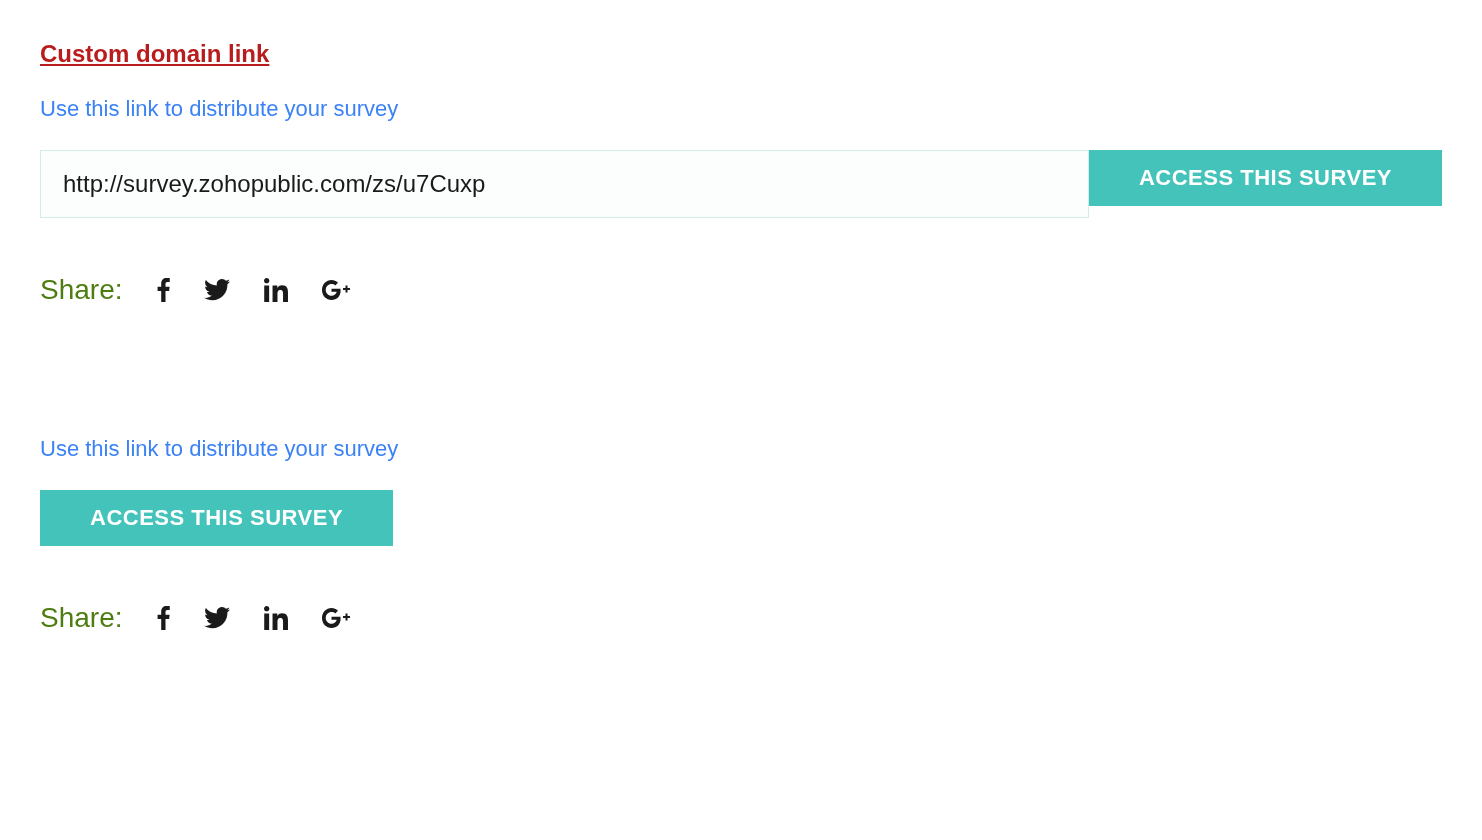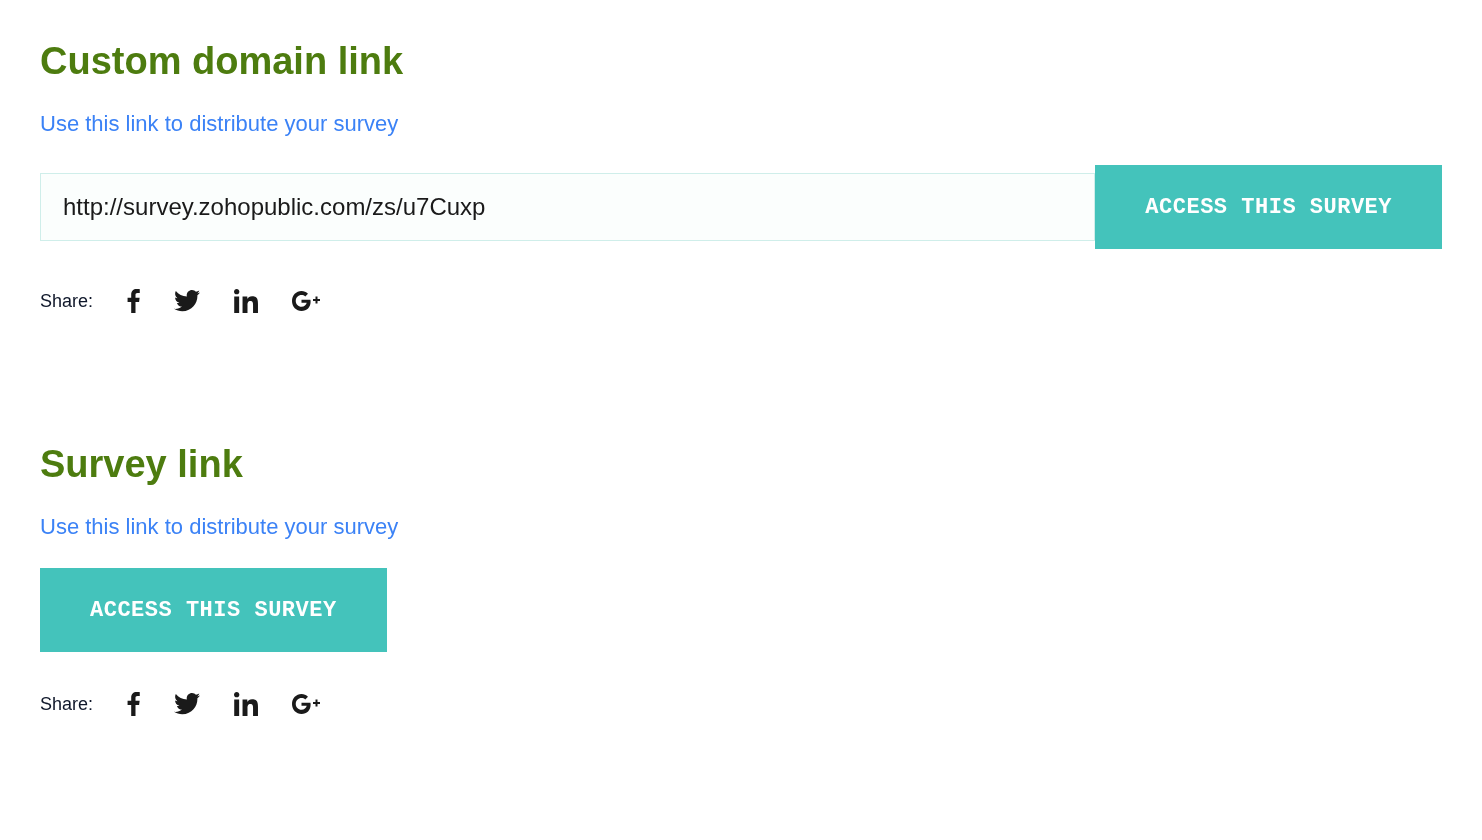--- a/index.html
+++ b/index.html
@@ -9,34 +9,35 @@
       padding: 40px;
       width: 1482px;
     }
     .section {
       margin-bottom: 130px;
     }
     .section:last-child {
       margin-bottom: 40px;
     }
     .section-title {
-      font-size: 38px;
+      font-size: 24px;
       font-weight: 600;
-      color: #4d7c0f;
+      color: #b91c1c;
       margin-bottom: 28px;
+      text-decoration: underline;
     }
     .section-subtitle {
       font-size: 22px;
       color: #3b82f6;
       margin-bottom: 28px;
     }
     .link-row {
       display: flex;
-      align-items: center;
-      margin-bottom: 40px;
+      align-items: flex-start;
+      margin-bottom: 56px;
     }
     .link-input {
       flex: 1;
       border: 1px solid #cfeeea;
       background: #fbfefd;
       padding: 18px 22px;
       font-size: 24px;
       font-weight: 500;
       color: #1a1a1a;
       font-family: inherit;
@@ -44,32 +45,32 @@
       height: 68px;
     }
     .access-button {
       background: #44c3bb;
       color: #fff;
       border: none;
       font-size: 22px;
       font-weight: 600;
       letter-spacing: 0.5px;
       padding: 0 50px;
-      height: 84px;
+      height: 56px;
       cursor: pointer;
-      font-family: Liberation Mono, monospace;
+      font-family: Liberation Sans, sans-serif;
     }
     .share-row {
       display: flex;
       align-items: center;
       gap: 34px;
     }
     .share-label {
-      font-size: 18px;
-      color: #0f172a;
+      font-size: 28px;
+      color: #4d7c0f;
     }
     .share-icons {
       display: flex;
       gap: 34px;
       align-items: center;
     }
     .share-icon {
       cursor: pointer;
       display: inline-flex;
       align-items: center;
@@ -110,21 +111,20 @@
       <span class="share-icon">
         <svg width="30" height="22" viewBox="0 0 30 22">
             <path d="M9.5 9.04v3.72h5.23c-.5 2.3-2.43 3.94-5.23 3.94-3.18 0-5.76-2.6-5.76-5.8 0-3.2 2.58-5.8 5.76-5.8 1.43 0 2.74.52 3.75 1.38l2.73-2.75C14.2 1.92 11.98.9 9.5.9 4.25.9 0 5.18 0 10.9c0 5.72 4.25 10 9.5 10 5.48 0 9.1-3.85 9.1-9.27 0-.62-.07-1.23-.17-1.8H9.5zm18.5 0h-2.5V6.5h-2v2.54H21v2h2.5v2.54h2v-2.54H28v-2z"></path>
           </svg>
       </span>
     </div>
   </div>
 </div>
 
 <div class="section">
-  <h2 class="section-title">Survey link</h2>
   <p class="section-subtitle">Use this link to distribute your survey</p>
   <div class="link-row">
     <button class="access-button">ACCESS THIS SURVEY</button>
   </div>
   <div class="share-row">
     <span class="share-label">Share:</span>
     <div class="share-icons">
       <span class="share-icon">
         <svg width="13" height="24" viewBox="0 0 13 24">
             <path d="M8.5 24V13h3.6l.54-4.2H8.5V6.1c0-1.2.34-2 2.07-2h2.2V.17C12.4.12 11.1 0 9.56 0 6.37 0 4.2 1.95 4.2 5.52V8.8H.57V13H4.2v11h4.3z"></path>

